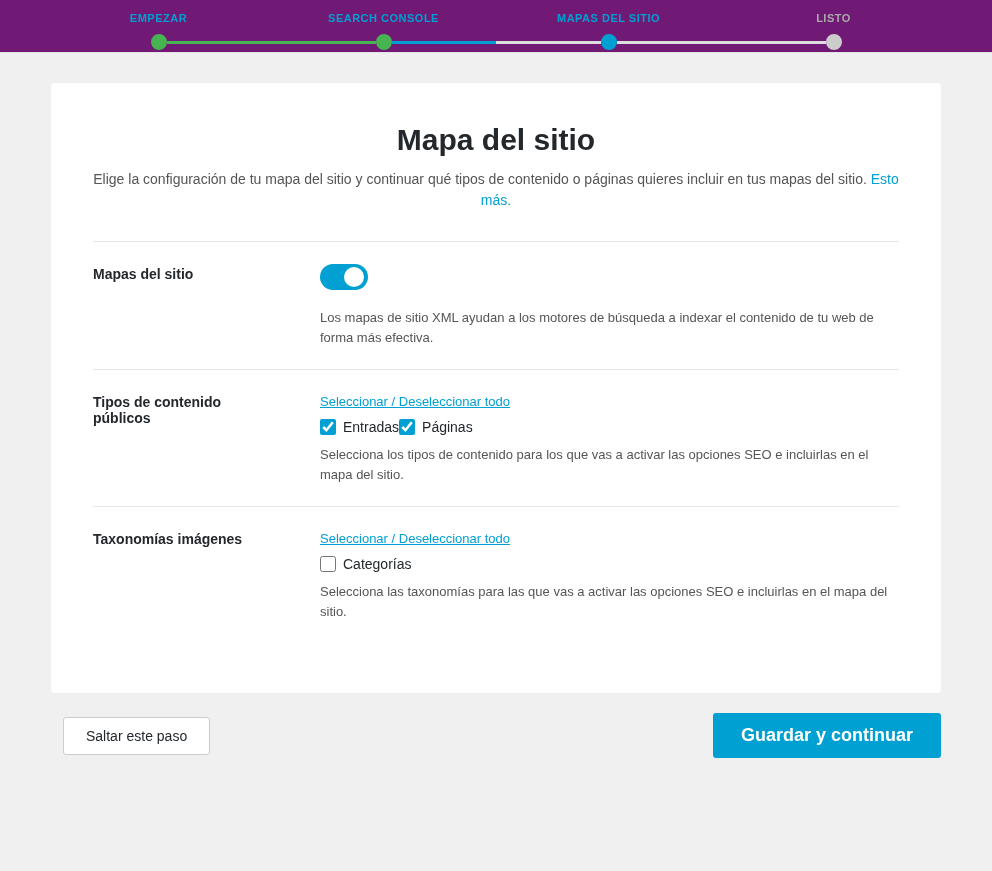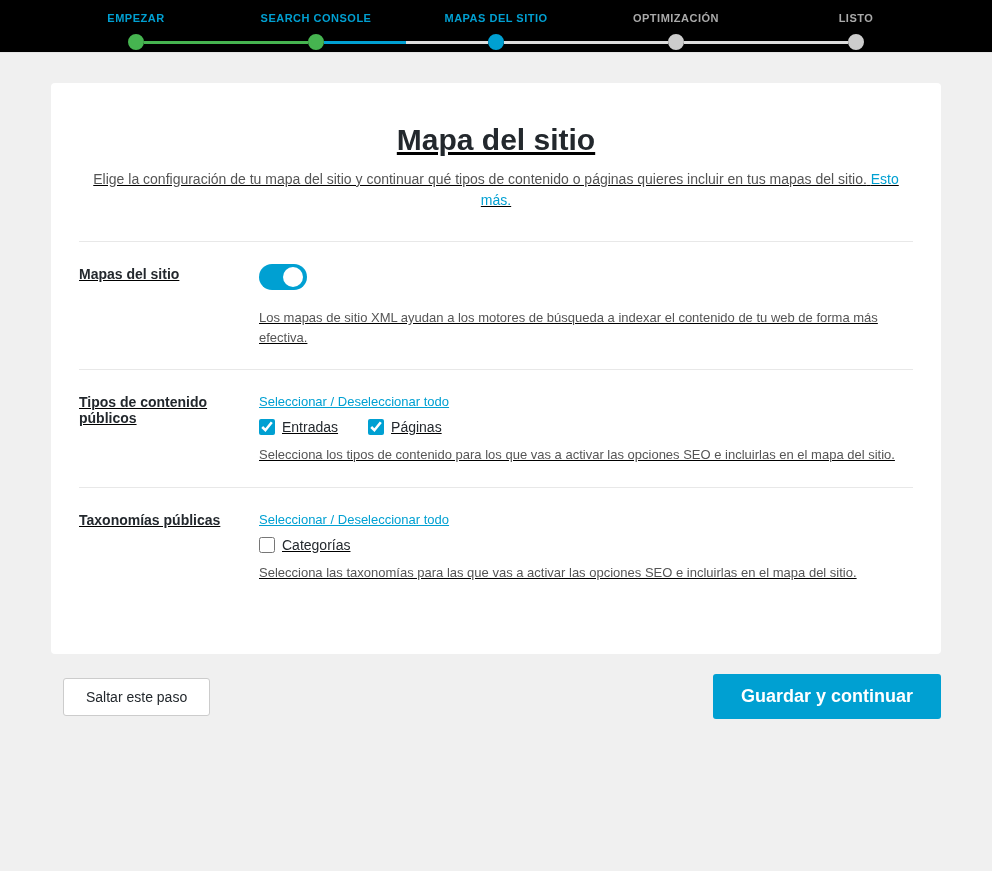--- a/index.html
+++ b/index.html
@@ -6,21 +6,21 @@
     body {
       font-family: -apple-system, BlinkMacSystemFont, 'Segoe UI', Arial, sans-serif;
       background: #f0f0f0;
       min-height: 871px;
       display: flex;
       flex-direction: column;
     }
 
     
     .wizard-bar {
-      background: #000000;
+      background: #701a75;
       padding: 12px 0 0 0;
       display: flex;
       align-items: flex-start;
       justify-content: center;
       position: relative;
       border-bottom: 1px solid #e5e5e5;
     }
     .wizard-steps {
       display: flex;
       align-items: flex-start;
@@ -86,23 +86,22 @@
       display: flex;
       flex-direction: column;
       align-items: center;
       padding: 30px 20px 20px;
     }
     .card {
       background: #fff;
       border-radius: 4px;
       width: 100%;
       max-width: 890px;
-      padding: 40px 28px 50px;
+      padding: 40px 42px 50px;
       margin-bottom: 20px;
-      text-decoration: underline;
     }
     .card-title {
       text-align: center;
       font-size: 30px;
       font-weight: 700;
       color: #23282d;
       margin-bottom: 12px;
     }
     .card-subtitle {
       text-align: center;
@@ -126,20 +125,21 @@
     .settings-label {
       width: 180px;
       min-width: 180px;
       font-size: 14px;
       font-weight: 600;
       color: #23282d;
       padding-top: 2px;
     }
     .settings-content {
       flex: 1;
+      margin-left: 47px;
     }
 
     
     .toggle-switch {
       position: relative;
       display: inline-block;
       width: 48px;
       height: 26px;
       margin-bottom: 10px;
     }
@@ -172,21 +172,20 @@
     
     .select-deselect {
       font-size: 13px;
       color: #00a0d2;
       cursor: pointer;
       margin-bottom: 10px;
       display: inline-block;
     }
     .checkbox-group {
       display: flex;
-      gap: 30px;
       margin-bottom: 10px;
     }
     .checkbox-item {
       display: flex;
       align-items: center;
       gap: 7px;
       font-size: 14px;
       color: #23282d;
     }
     .checkbox-item input[type="checkbox"] {
@@ -253,28 +252,20 @@
 
     <div class="wizard-step current">
       <span class="wizard-step-label">MAPAS DEL SITIO</span>
       <div class="wizard-track">
         <div class="wizard-line-left blue"></div>
         <div class="wizard-dot blue-filled"></div>
         <div class="wizard-line-right"></div>
       </div>
     </div>
 
-    <div class="wizard-step">
-      <span class="wizard-step-label" style="color:#aaa;">OPTIMIZACIÓN</span>
-      <div class="wizard-track">
-        <div class="wizard-line-left"></div>
-        <div class="wizard-dot gray"></div>
-        <div class="wizard-line-right"></div>
-      </div>
-    </div>
 
     <div class="wizard-step">
       <span class="wizard-step-label" style="color:#aaa;text-align:center;">LISTO</span>
       <div class="wizard-track">
         <div class="wizard-line-left"></div>
         <div class="wizard-dot gray"></div>
         <div class="wizard-line-right"></div>
       </div>
     </div>
 
@@ -316,21 +307,21 @@
           <label class="checkbox-item">
             <input type="checkbox" checked="" style="">
             <span>Páginas</span>
           </label>
         </div>
         <p class="settings-desc">Selecciona los tipos de contenido para los que vas a activar las opciones SEO e incluirlas en el mapa del sitio.</p>
       </div>
     </div>
 
     <div class="settings-row">
-      <div class="settings-label">Taxonomías públicas</div>
+      <div class="settings-label">Taxonomías imágenes</div>
       <div class="settings-content">
         <a href="#" class="select-deselect">Seleccionar / Deseleccionar todo</a>
         <div class="checkbox-group">
           <label class="checkbox-item">
             <input type="checkbox" style="">
             <span>Categorías</span>
           </label>
         </div>
         <p class="settings-desc">Selecciona las taxonomías para las que vas a activar las opciones SEO e incluirlas en el mapa del sitio.</p>
       </div>

